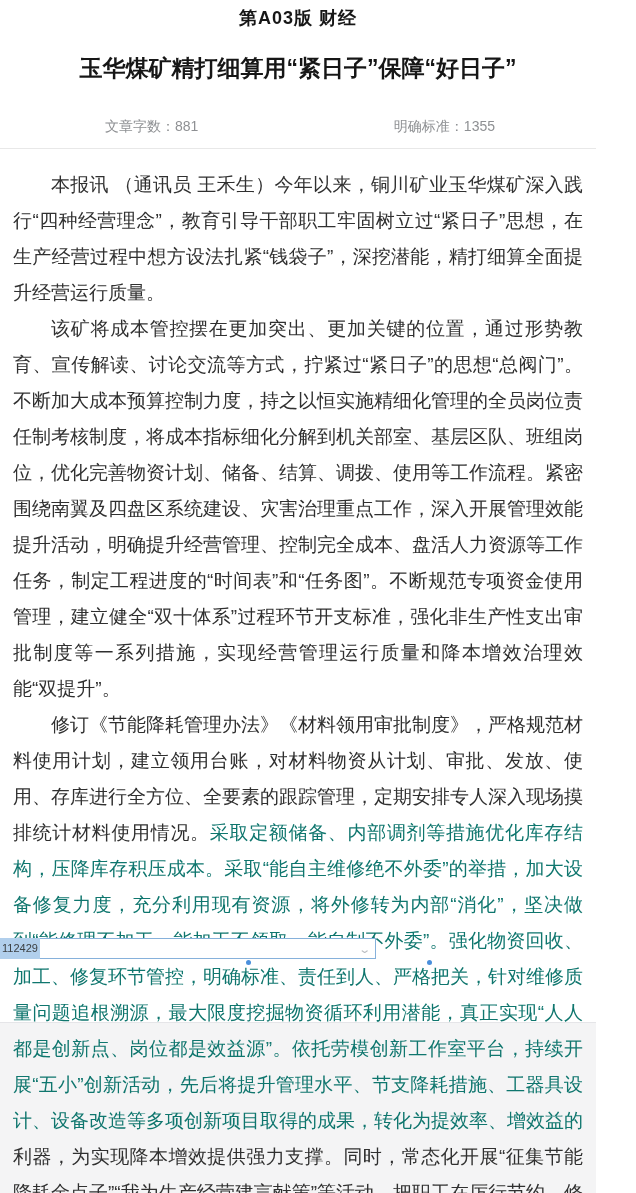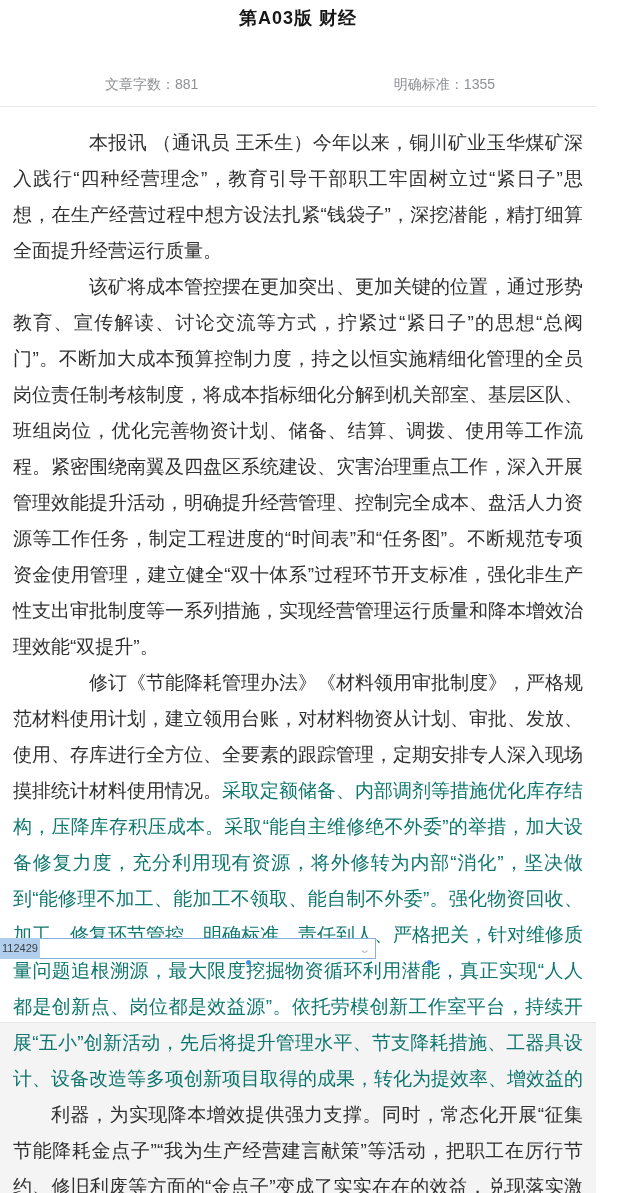--- a/index.html
+++ b/index.html
@@ -23,21 +23,21 @@
   }
   .article-title {
     margin-top: 22px;
     text-align: center;
     font-size: 23px;
     line-height: 32px;
     font-weight: bold;
     color: #161616;
   }
   .meta-row {
-    margin-top: 44px;
+    margin-top: 32px;
     padding: 0 101px 0 105px;
     display: flex;
     justify-content: space-between;
     font-size: 14px;
     line-height: 20px;
     color: #8e9093;
   }
   .meta-item span { color: #8e9093; }
   .divider {
     margin-top: 12px;
@@ -58,21 +58,21 @@
   .article-body {
     position: relative;
     z-index: 1;
     padding: 18px 13px 0 13px;
     font-size: 19px;
     line-height: 36px;
     text-align: justify;
     color: #303030;
   }
   .para { text-indent: 2em; margin: 0; }
-  .seg.tone-dark  { color: #303030; margin-left: 38px; }
+  .seg.tone-dark  { color: #303030; }
   .seg.tone-muted { color: #0f766e; }
   .float-input {
     position: absolute;
     left: -2px;
     top: 938px;
     width: 378px;
     height: 21px;
     background: #ffffff;
     border: 1px solid #86b1db;
     z-index: 5;
@@ -105,20 +105,21 @@
   .dot1 { left: 246px; top: 960px; }
   .dot2 { left: 427px; top: 960px; }
 </style>
 </head>
 <body>
 
 <div class="page">
 
   <div class="section-label">第A03版  财经</div>
 
+  <h1 class="article-title">玉华煤矿精打细算用“紧日子”保障“好日子”</h1>
 
   <div class="meta-row">
     <div class="meta-item">
       <span>文章字数：</span><span>881</span>
     </div>
     <div class="meta-item">
       <span>明确标准：</span><span>1355</span>
     </div>
   </div>
 

